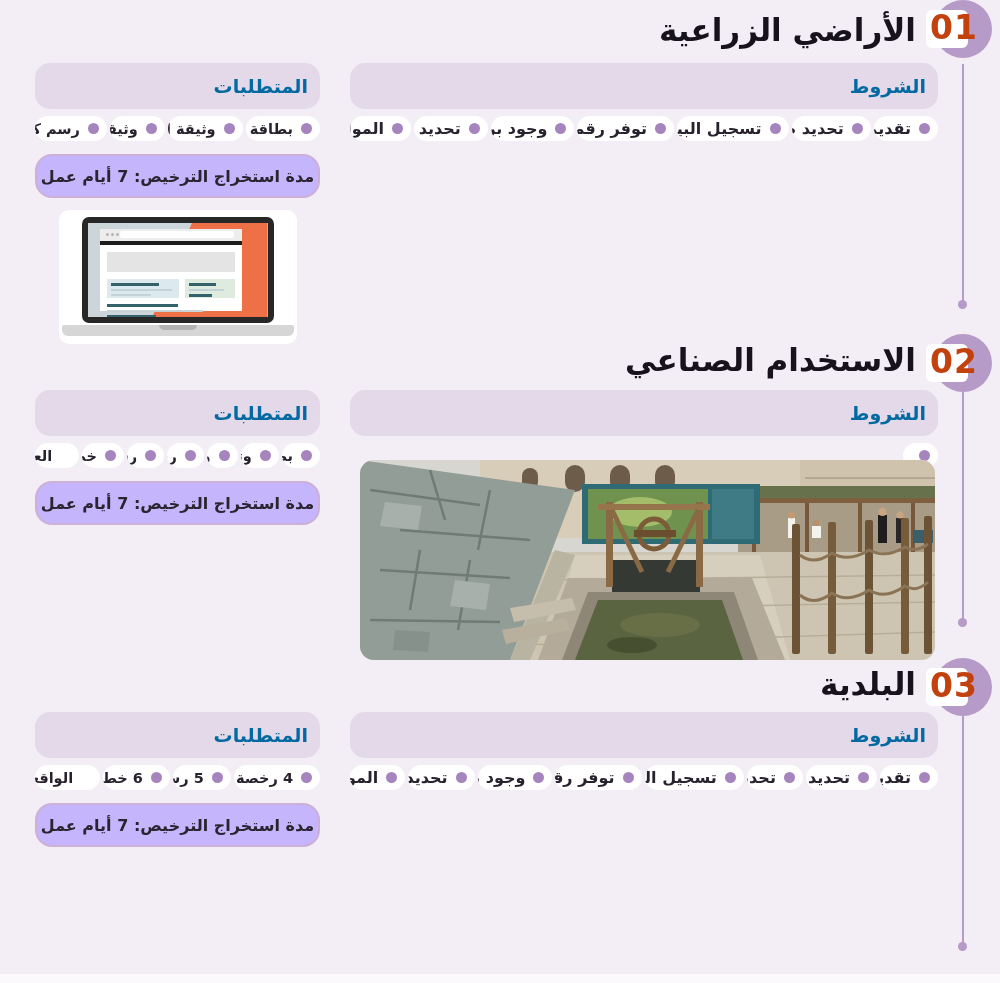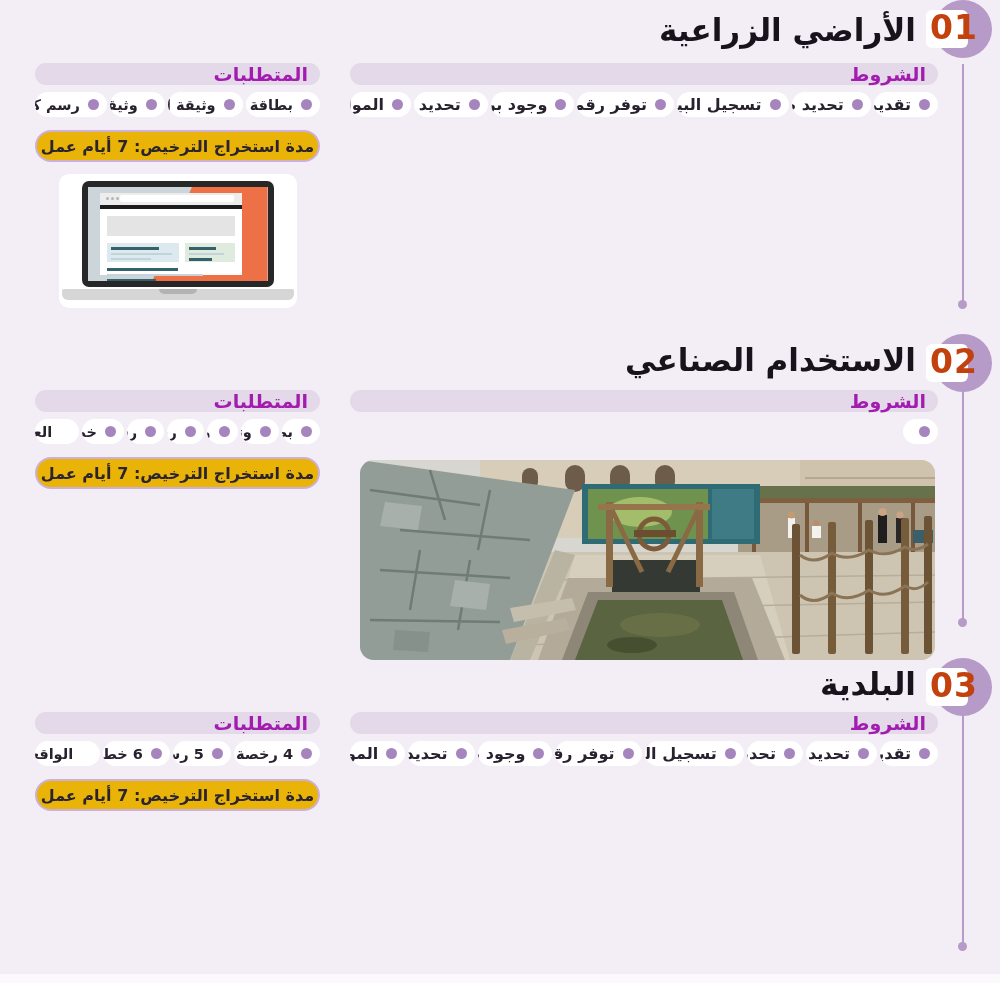--- a/index.html
+++ b/index.html
@@ -17,28 +17,28 @@
   .numb{position:absolute; right:8px; width:64px; height:58px;}
   .numb .circle{position:absolute; right:0; top:0; width:58px; height:58px; border-radius:50%; background:var(--circle);}
   .numb .chip{position:absolute; left:-2px; top:10px; width:42px; height:38px; background:#ffffff; border-radius:6px;}
   .numb .num{position:absolute; left:0; right:12px; top:50%; transform:translateY(-53%); text-align:center; font-size:33px; font-weight:800; color:#c2410c; letter-spacing:1px;}
   .sec-title{position:absolute; right:84px; font-size:31px; font-weight:700; color:#17131c; white-space:nowrap;}
   
   .tline{position:absolute; left:962px; width:2px; background:var(--circle);}
   .tdot{position:absolute; left:958px; width:9px; height:9px; border-radius:50%; background:var(--circle);}
   
   .col{position:absolute;}
-  .pill-head{height:22px; background:var(--pill); border-radius:15px; display:flex; align-items:center; padding:0 12px; font-size:19px; font-weight:800; color:#a21caf;}
+  .pill-head{height:46px; background:var(--pill); border-radius:15px; display:flex; align-items:center; padding:0 12px; font-size:19px; font-weight:800; color:#0369a1;}
   .rows{margin-top:7px; display:flex; gap:3px;}
   .row{height:25px; background:#ffffff; border-radius:13px; display:flex; align-items:center; padding:0 8px; white-space:nowrap; overflow:hidden;}
   .dot{width:11px; height:11px; border-radius:50%; background:var(--accent); margin-left:8px; flex:none;}
   .dot.nodot{visibility:hidden;}
   .row-text{font-size:16px; font-weight:600; color:#28222e;}
   .col-req .row-text{font-size:14.5px;}
-  .duration{margin-top:13px; height:32px; border:2px solid var(--dur); border-radius:17px; background:#eab308; display:flex; align-items:center; justify-content:center; font-size:16px; font-weight:700; color:#2a2430; white-space:nowrap;}
+  .duration{margin-top:13px; height:44px; border:2px solid var(--dur); border-radius:17px; background:#c4b5fd; display:flex; align-items:center; justify-content:center; font-size:16px; font-weight:700; color:#2a2430; white-space:nowrap;}
   
   .laptop-card{position:relative; margin:12px auto 0; width:238px; height:134px; background:#ffffff; border-radius:10px; direction:ltr;}
   .screen{position:absolute; left:23px; top:7px; width:192px; height:106px; background:#272727; border-radius:7px; padding:6px;}
   .screen-in{position:relative; width:100%; height:100%; background:#ccd5d9; overflow:hidden;}
   .orange{position:absolute; inset:0; background:var(--orange); clip-path:polygon(58% 0,100% 0,100% 100%,36% 100%);}
   .webpage{position:absolute; left:7%; top:6%; width:79%; height:88%; background:#ffffff; direction:ltr;}
   .chrome{position:relative; height:15%; background:#ededed;}
   .cdots{position:absolute; left:4%; top:38%; display:flex; gap:2px;}
   .cdots i{width:3px; height:3px; border-radius:50%; background:#b5b5b5;}
   .abar{position:absolute; left:14%; top:22%; width:80%; height:52%; background:#ffffff; border-radius:2px;}

